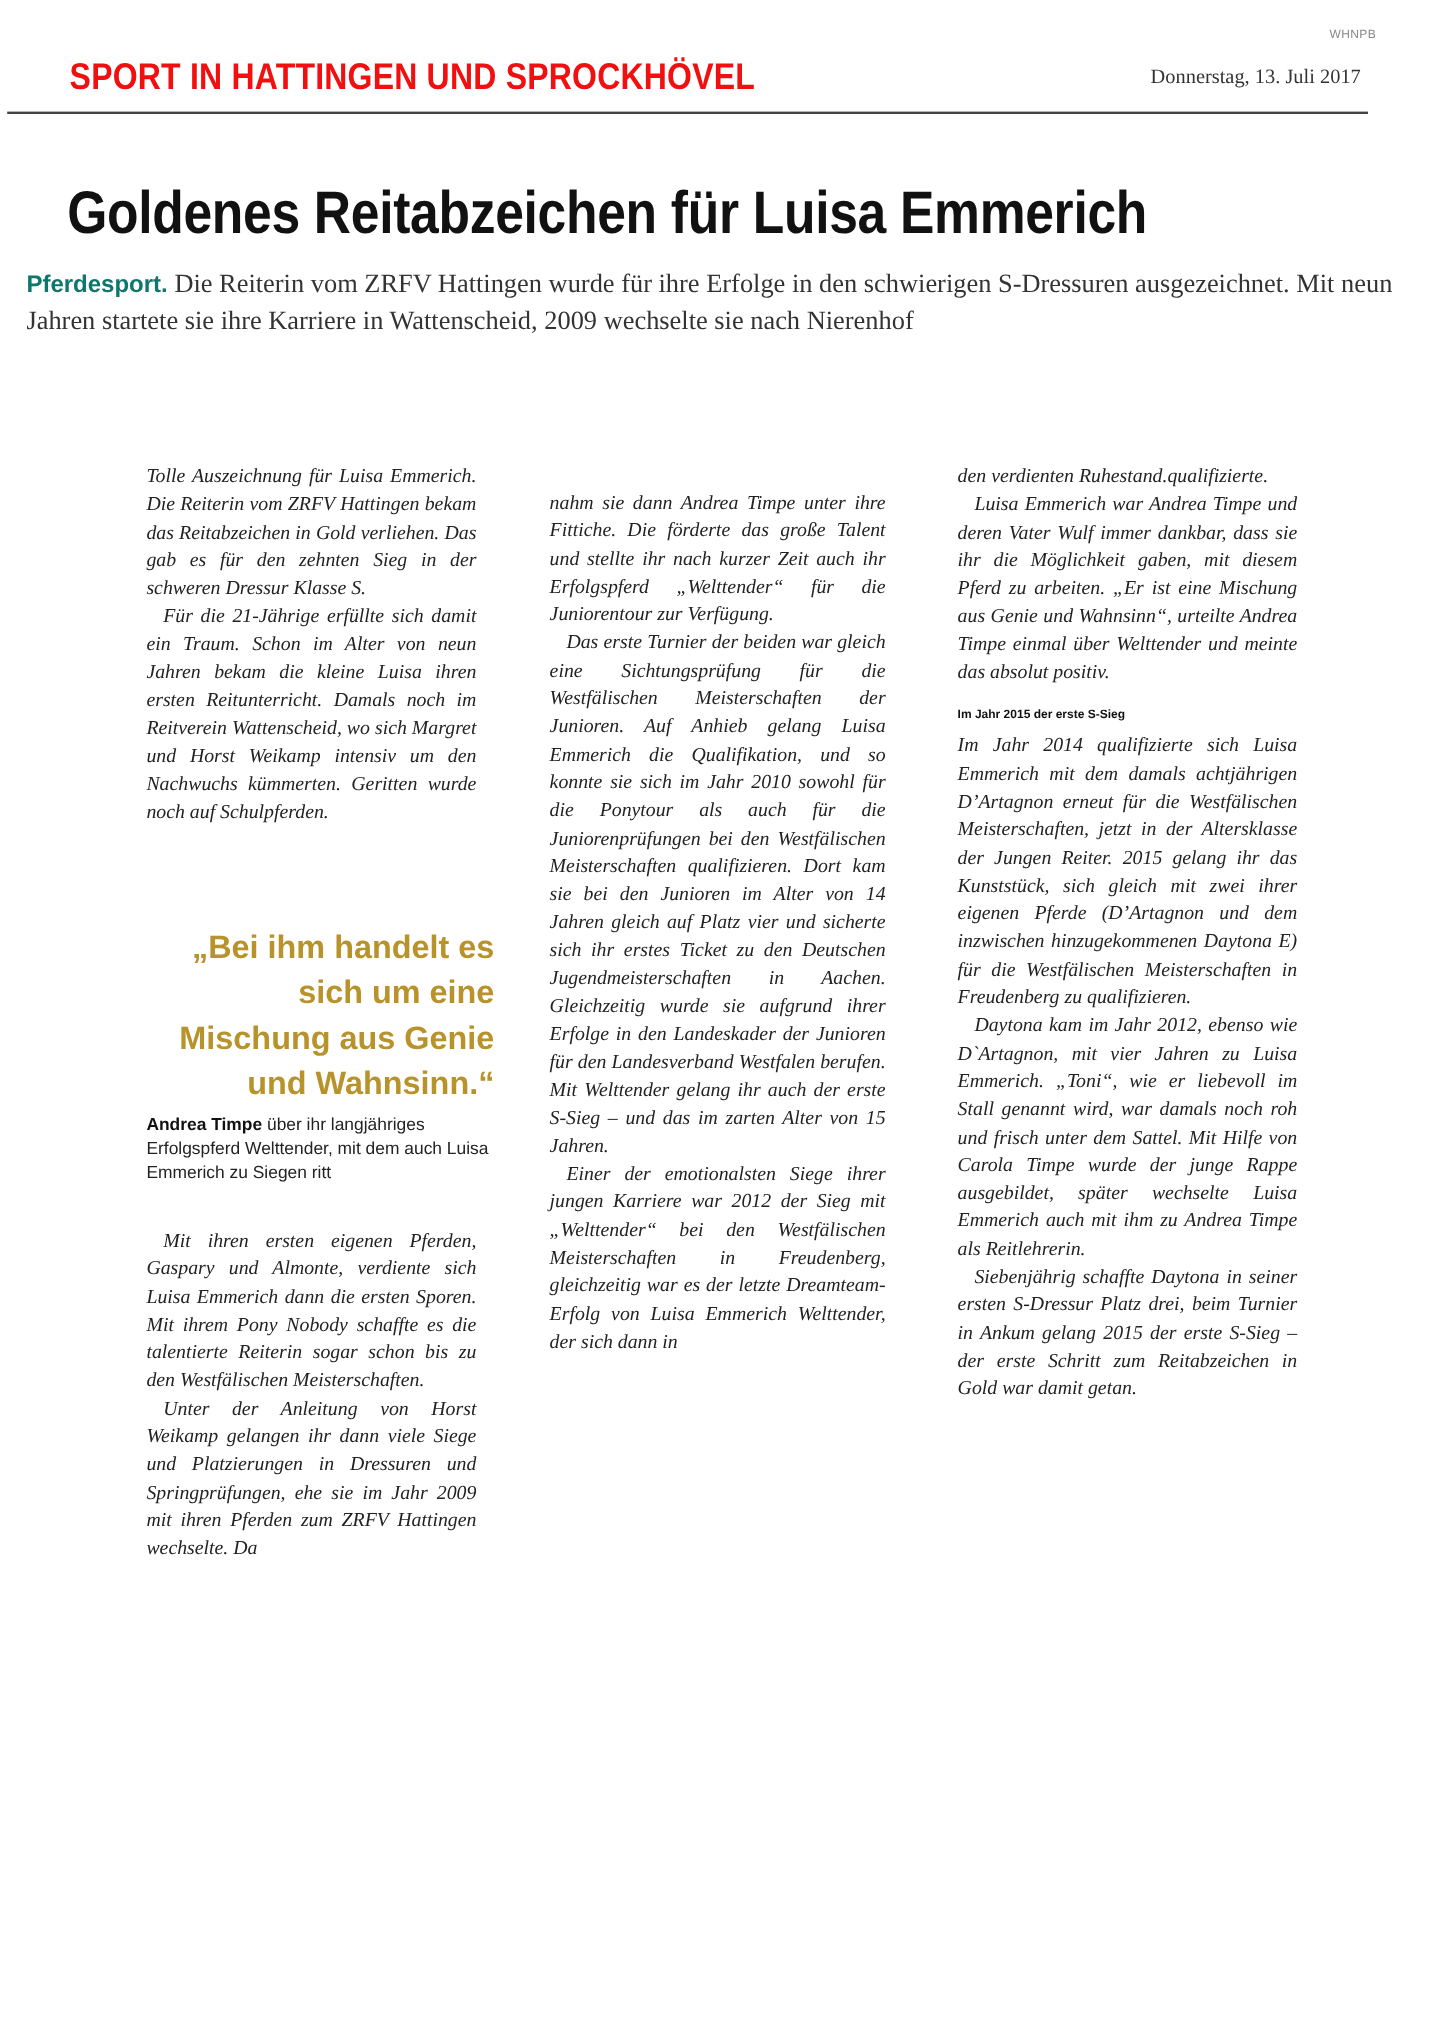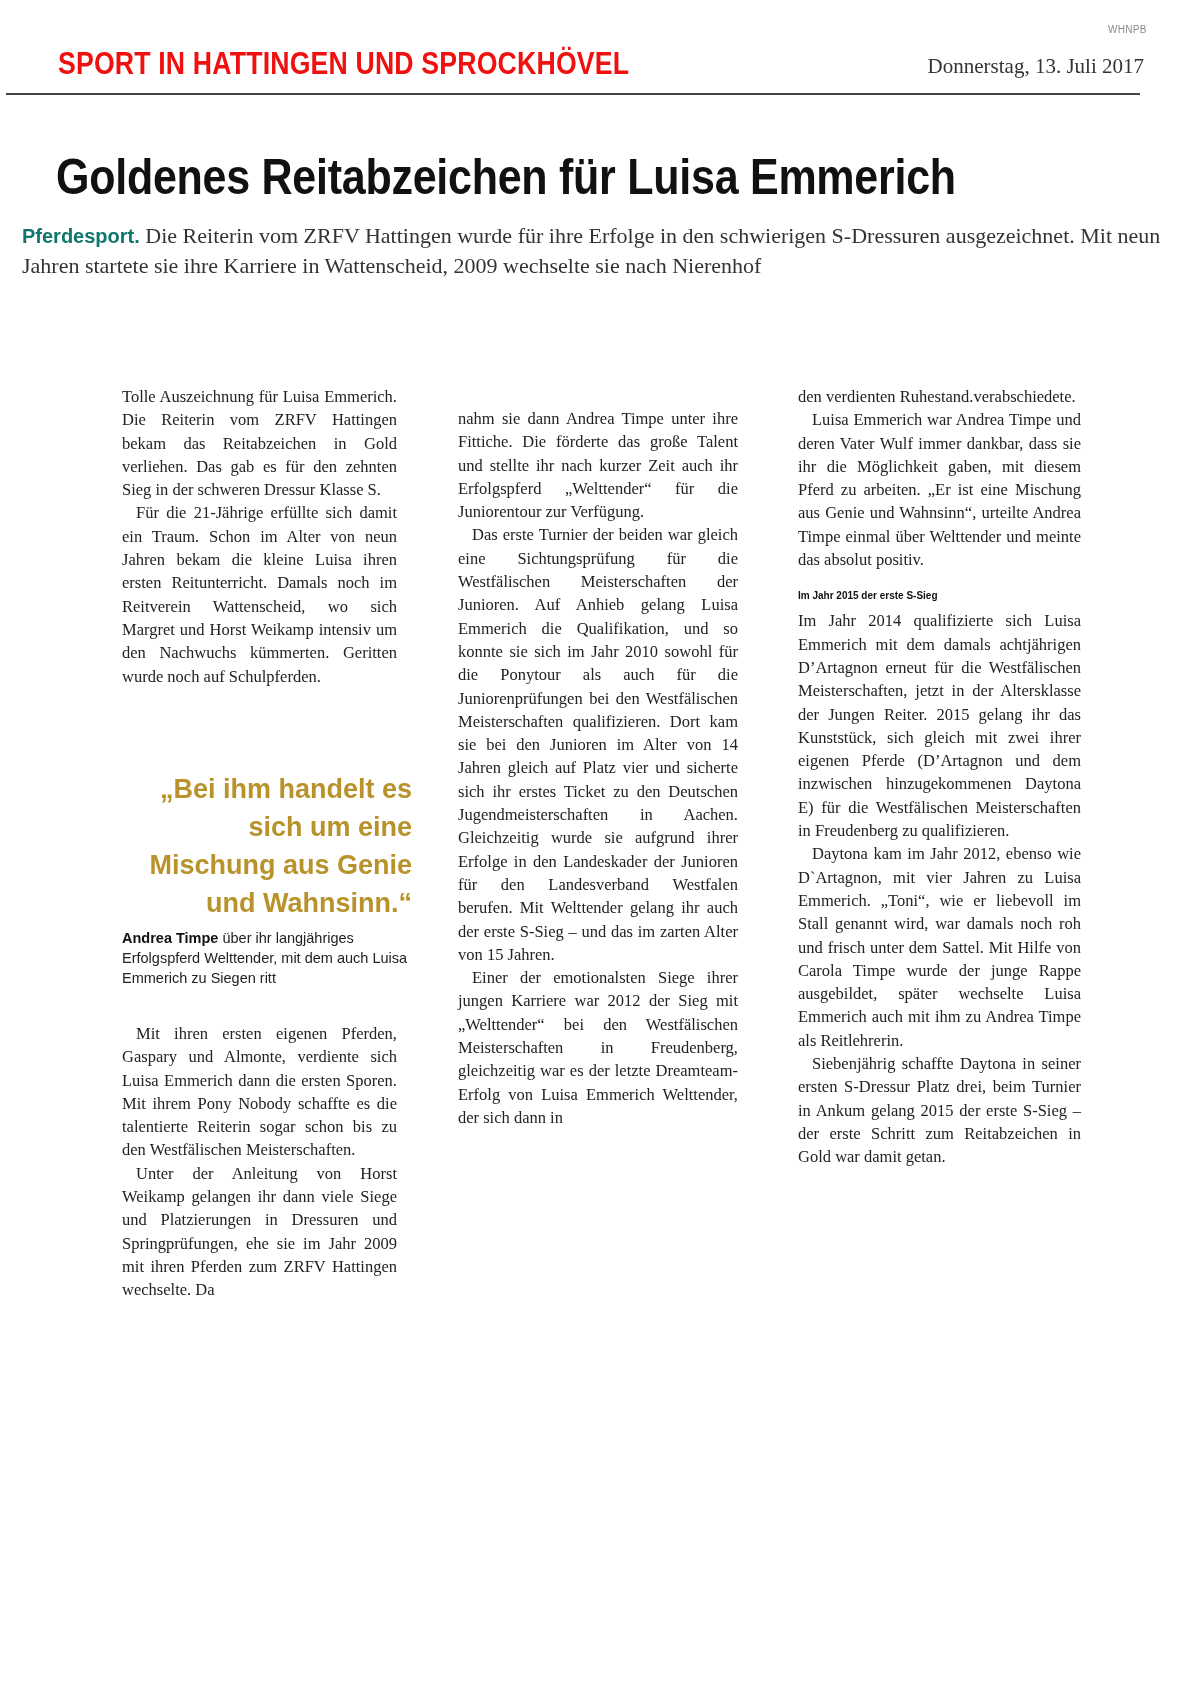--- a/index.html
+++ b/index.html
@@ -1,25 +1,25 @@
 <!DOCTYPE html>
 <html><head>
 <meta charset="utf-8">
 <style>
   html, body { margin:0; padding:0; background:#ffffff; }
   body { width:1200px; height:1697px; position:relative; overflow:hidden; font-family:"Liberation Serif", serif; color:#1a1a1a; }
   .code { position:absolute; left:1108px; top:24px; font-family:"Liberation Sans", sans-serif; font-size:10px; color:#888; letter-spacing:0.3px; }
   .section { position:absolute; left:58px; top:46px; font-family:"Liberation Sans", sans-serif; font-weight:bold; font-size:31px; color:#f01010; letter-spacing:0.2px; transform:scaleX(0.86); transform-origin:left center; white-space:nowrap; }
-  .date { position:absolute; right:56px; top:54px; font-size:21px; color:#333; white-space:nowrap; }
+  .date { position:absolute; right:66px; top:54px; font-size:17px; color:#333; white-space:nowrap; }
   .rule { position:absolute; left:6px; width:1134px; top:93px; height:2px; background:#444; }
   .headline { position:absolute; left:56px; top:148px; font-family:"Liberation Sans", sans-serif; font-weight:bold; font-size:50px; color:#111; white-space:nowrap; transform:scaleX(0.86); transform-origin:left center; letter-spacing:-0.3px; }
   .teaser { position:absolute; left:22px; top:221px; width:1170px; font-size:22px; line-height:30px; color:#333; }
   .teaser .kicker { font-family:"Liberation Sans", sans-serif; font-weight:bold; color:#0f766e; font-size:20px; }
   .col { position:absolute; font-size:16.5px; line-height:23.3px; text-align:justify; color:#222; hyphens:manual; }
-  .col p { margin:0; text-indent:0; }
+  .col p { margin:0; text-indent:0;font-style:italic; }
   .col p.ind { text-indent:14px; }
   .col1 { left:122px; top:385px; width:275px; }
   .col2 { left:458px; top:407px; width:280px; }
   .col3 { left:798px; top:385px; width:283px; }
   .quote { position:absolute; left:122px; top:770px; width:290px; }
   .quote .q { font-family:"Liberation Sans", sans-serif; font-weight:bold; font-size:27px; line-height:38px; color:#b8922a;text-align:right; }
   .quote .attr { font-family:"Liberation Sans", sans-serif; font-size:14.5px; line-height:20px; color:#222; margin-top:6px; }
   .quote .attr b { color:#111;margin-top:20px; }
   .col1b { left:122px; top:1022px; width:275px; }
   .subhead { font-family:"Liberation Sans", sans-serif; font-weight:bold; font-size:10px; line-height:22px; color:#111; margin:14px 0 2px 0; }
@@ -53,19 +53,19 @@
   <p class="ind">Unter der Anleitung von Horst Weikamp gelangen ihr dann viele Siege und Platzierungen in Dressuren und Springprüfungen, ehe sie im Jahr 2009 mit ihren Pferden zum ZRFV Hattingen wechselte. Da</p>
 </div>
 
 <div class="col col2">
   <p>nahm sie dann Andrea Timpe unter ihre Fittiche. Die förderte das große Talent und stellte ihr nach kurzer Zeit auch ihr Erfolgspferd „Welttender“ für die Juniorentour zur Verfügung.</p>
   <p class="ind">Das erste Turnier der beiden war gleich eine Sichtungsprüfung für die Westfälischen Meisterschaften der Junioren. Auf Anhieb gelang Luisa Emmerich die Qualifikation, und so konnte sie sich im Jahr 2010 sowohl für die Ponytour als auch für die Juniorenprüfungen bei den Westfälischen Meisterschaften qualifizieren. Dort kam sie bei den Junioren im Alter von 14 Jahren gleich auf Platz vier und sicherte sich ihr erstes Ticket zu den Deutschen Jugendmeisterschaften in Aachen. Gleichzeitig wurde sie aufgrund ihrer Erfolge in den Landeskader der Junioren für den Landesverband Westfalen berufen. Mit Welttender gelang ihr auch der erste S-Sieg – und das im zarten Alter von 15 Jahren.</p>
   <p class="ind">Einer der emotionalsten Siege ihrer jungen Karriere war 2012 der Sieg mit „Welttender“ bei den Westfälischen Meisterschaften in Freudenberg, gleichzeitig war es der letzte Dreamteam-Erfolg von Luisa Emmerich Welttender, der sich dann in</p>
 </div>
 
 <div class="col col3">
-  <p>den verdienten Ruhestand.verabschiedete.</p>
+  <p>den verdienten Ruhestand.qualifizierte.</p>
   <p class="ind">Luisa Emmerich war Andrea Timpe und deren Vater Wulf immer dankbar, dass sie ihr die Möglichkeit gaben, mit diesem Pferd zu arbeiten. „Er ist eine Mischung aus Genie und Wahnsinn“, urteilte Andrea Timpe einmal über Welttender und meinte das absolut positiv.</p>
   <div class="subhead">Im Jahr 2015 der erste S-Sieg</div>
   <p>Im Jahr 2014 qualifizierte sich Luisa Emmerich mit dem damals achtjährigen D’Artagnon erneut für die Westfälischen Meisterschaften, jetzt in der Altersklasse der Jungen Reiter. 2015 gelang ihr das Kunststück, sich gleich mit zwei ihrer eigenen Pferde (D’Artagnon und dem inzwischen hinzugekommenen Daytona E) für die Westfälischen Meisterschaften in Freudenberg zu qualifizieren.</p>
   <p class="ind">Daytona kam im Jahr 2012, ebenso wie D`Artagnon, mit vier Jahren zu Luisa Emmerich. „Toni“, wie er liebevoll im Stall genannt wird, war damals noch roh und frisch unter dem Sattel. Mit Hilfe von Carola Timpe wurde der junge Rappe ausgebildet, später wechselte Luisa Emmerich auch mit ihm zu Andrea Timpe als Reitlehrerin.</p>
   <p class="ind">Siebenjährig schaffte Daytona in seiner ersten S-Dressur Platz drei, beim Turnier in Ankum gelang 2015 der erste S-Sieg – der erste Schritt zum Reitabzeichen in Gold war damit getan.</p>
 </div>
 
 </body></html>

